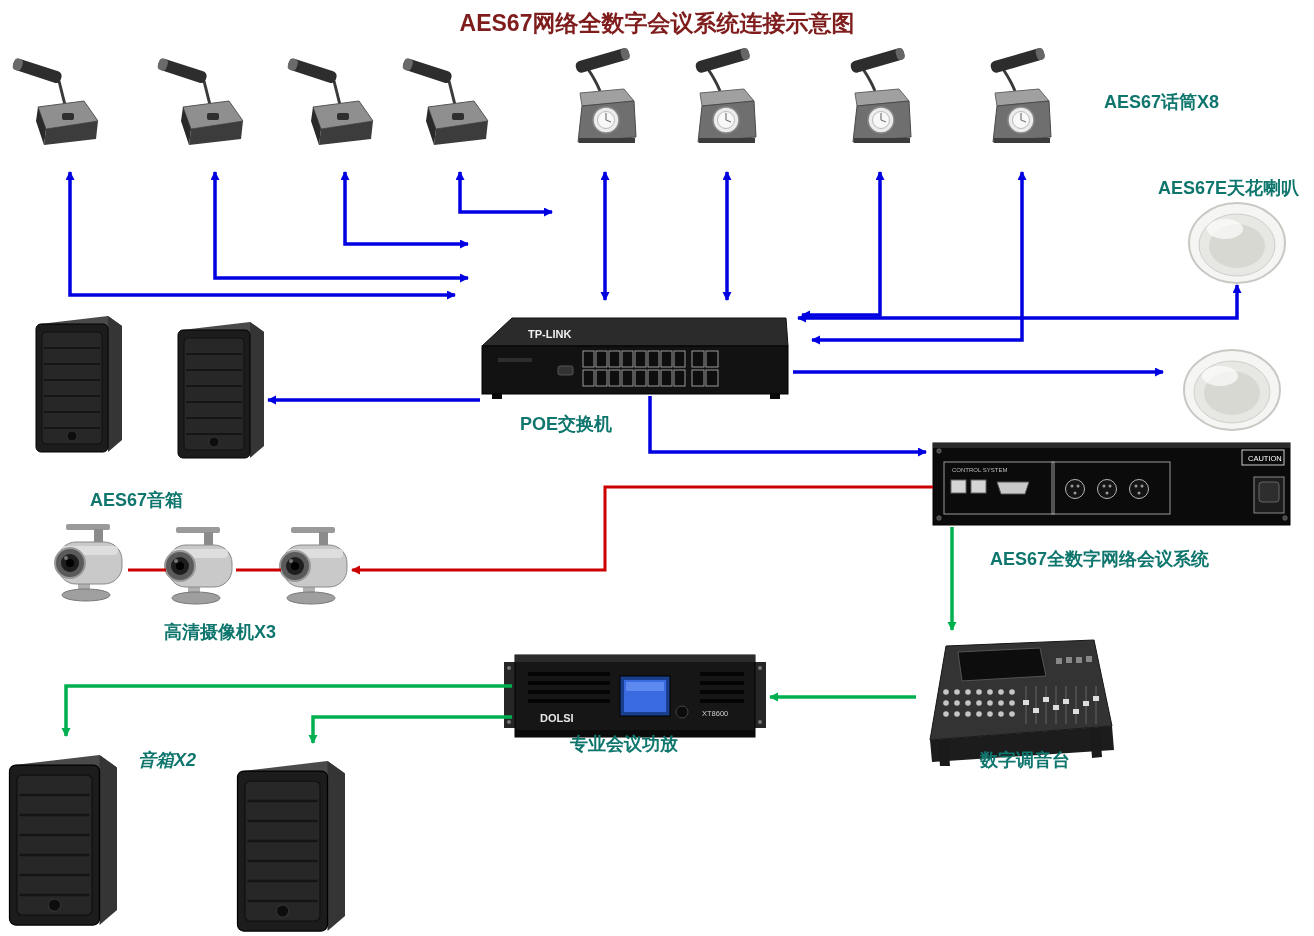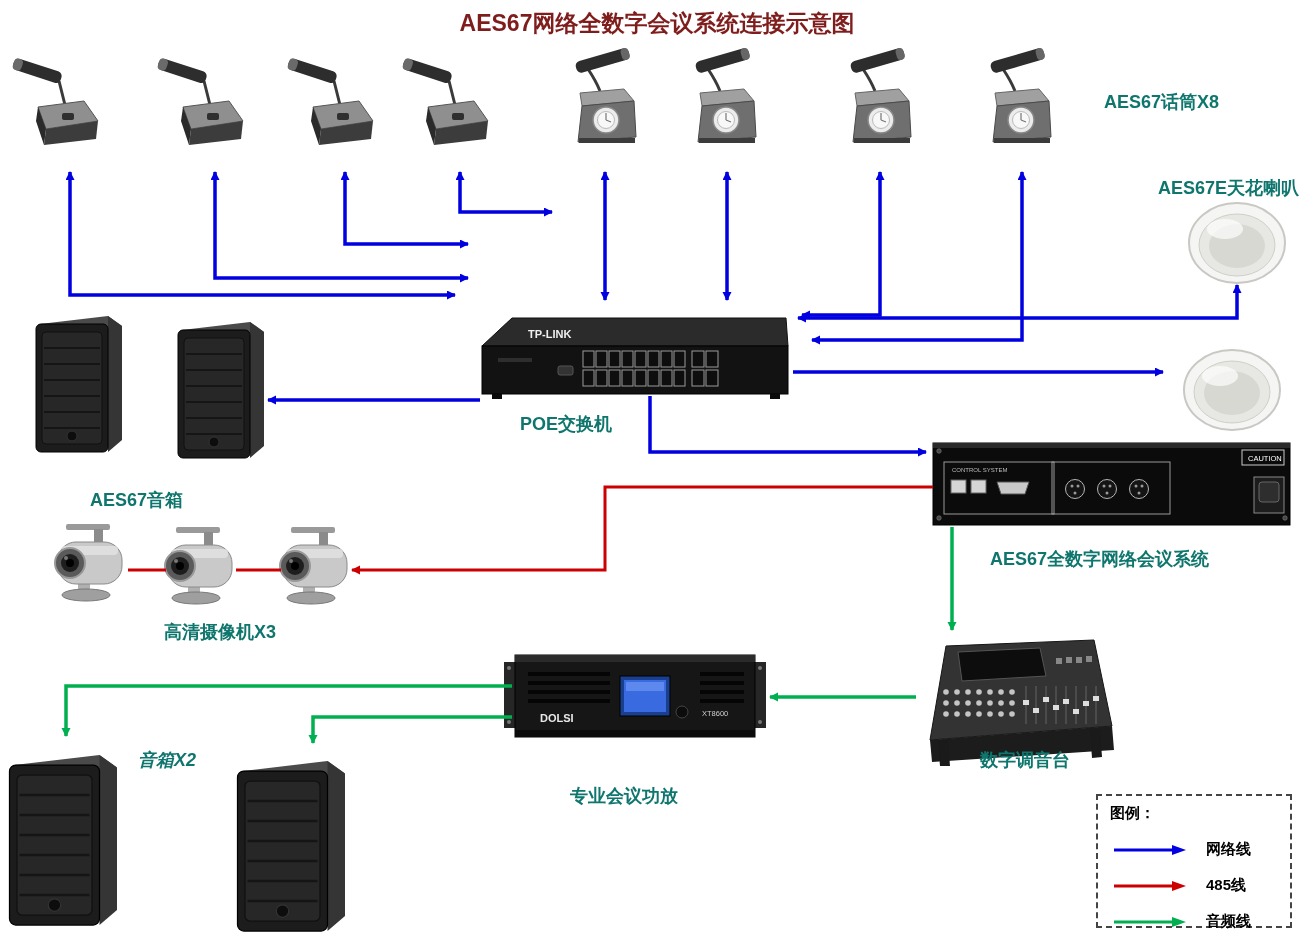--- a/index.html
+++ b/index.html
@@ -331,45 +331,18 @@
 </svg>
 
 <div id="page-title">AES67网络全数字会议系统连接示意图</div>
 
 <div class="lbl" style="left:1104px;top:90px;">AES67话筒X8</div>
 <div class="lbl" style="left:1158px;top:176px;text-align:center;">AES67E天花喇叭</div>
 <div class="lbl" style="left:520px;top:412px;">POE交换机</div>
 <div class="lbl" style="left:90px;top:488px;">AES67音箱</div>
 <div class="lbl small" style="left:116px;top:620px;margin-left:48px;">高清摄像机X3</div>
 <div class="lbl small" style="left:990px;top:547px;">AES67全数字网络会议系统</div>
-<div class="lbl small" style="left:570px;top:784px;">专业会议功放</div>
+<div class="lbl small" style="left:570px;top:732px;">专业会议功放</div>
 <div class="lbl small" style="left:980px;top:748px;">数字调音台</div>
 <div class="lbl small" style="left:138px;top:748px;font-style:italic;">音箱X2</div>
 
-<div class="legend">
-  <div class="legend-title">图例：</div>
-
-  <div class="legend-row">
-    <svg width="86" height="14">
-      <line x1="4" y1="7" x2="62" y2="7" stroke="#0000e0" stroke-width="3"></line>
-      <polygon points="62,2 76,7 62,12" fill="#0000e0"></polygon>
-    </svg>
-    <span>网络线</span>
-  </div>
-
-  <div class="legend-row">
-    <svg width="86" height="14">
-      <line x1="4" y1="7" x2="62" y2="7" stroke="#cc0000" stroke-width="3"></line>
-      <polygon points="62,2 76,7 62,12" fill="#cc0000"></polygon>
-    </svg>
-    <span>485线</span>
-  </div>
-
-  <div class="legend-row">
-    <svg width="86" height="14">
-      <line x1="4" y1="7" x2="62" y2="7" stroke="#00b050" stroke-width="3"></line>
-      <polygon points="62,2 76,7 62,12" fill="#00b050"></polygon>
-    </svg>
-    <span>音频线</span>
-  </div>
+
 </div>
 
-</div>
-
 </body></html>

